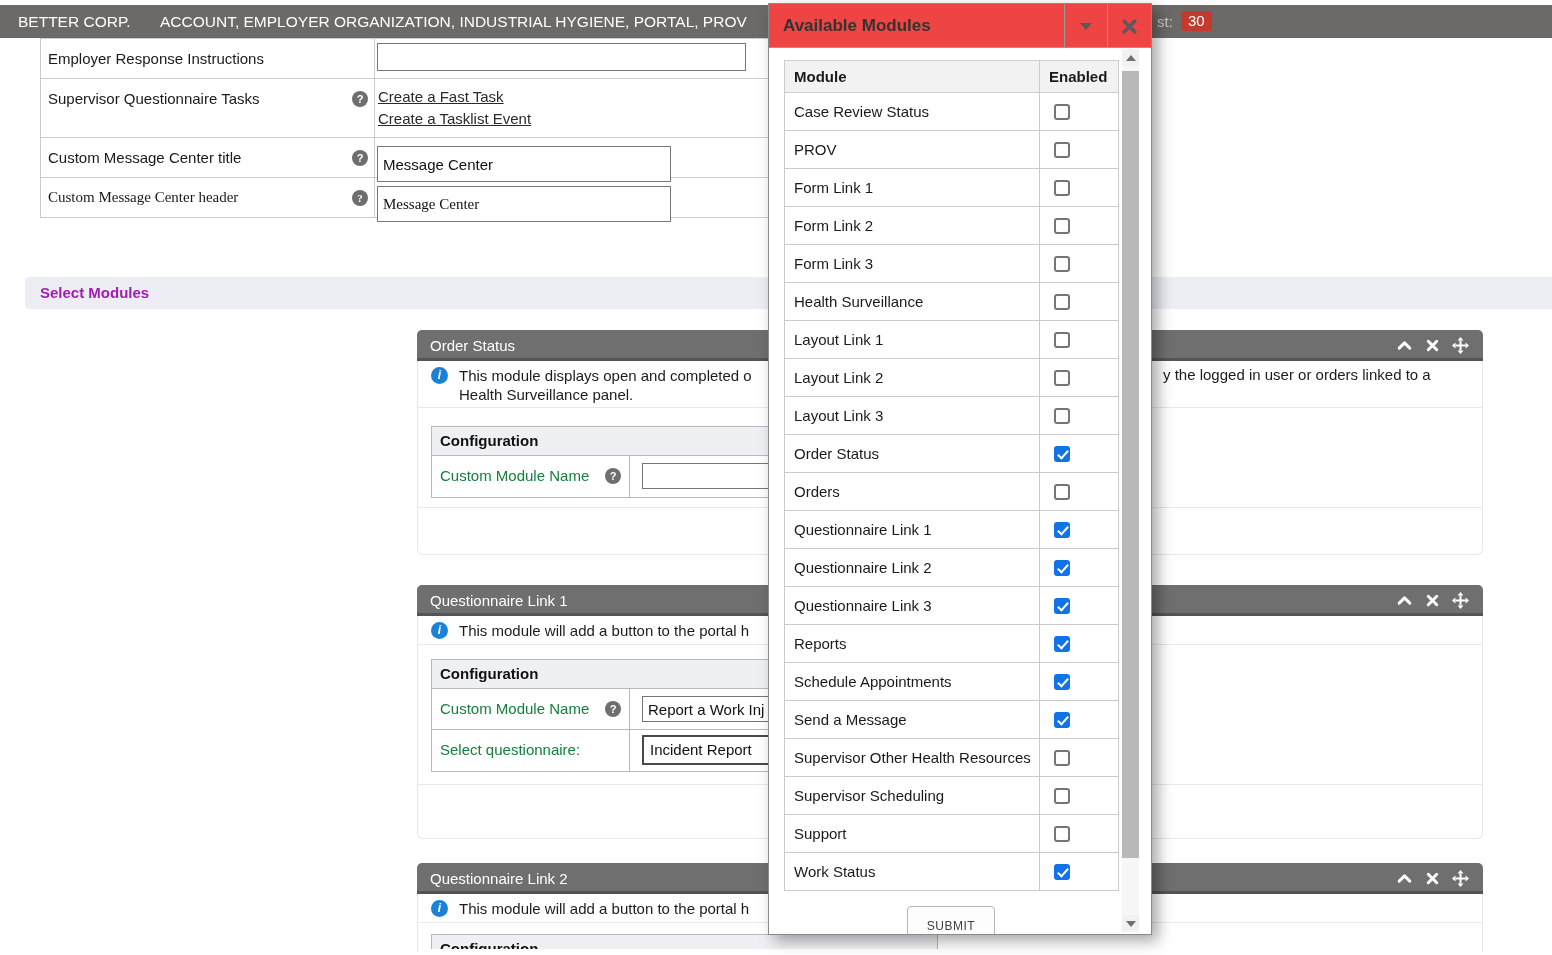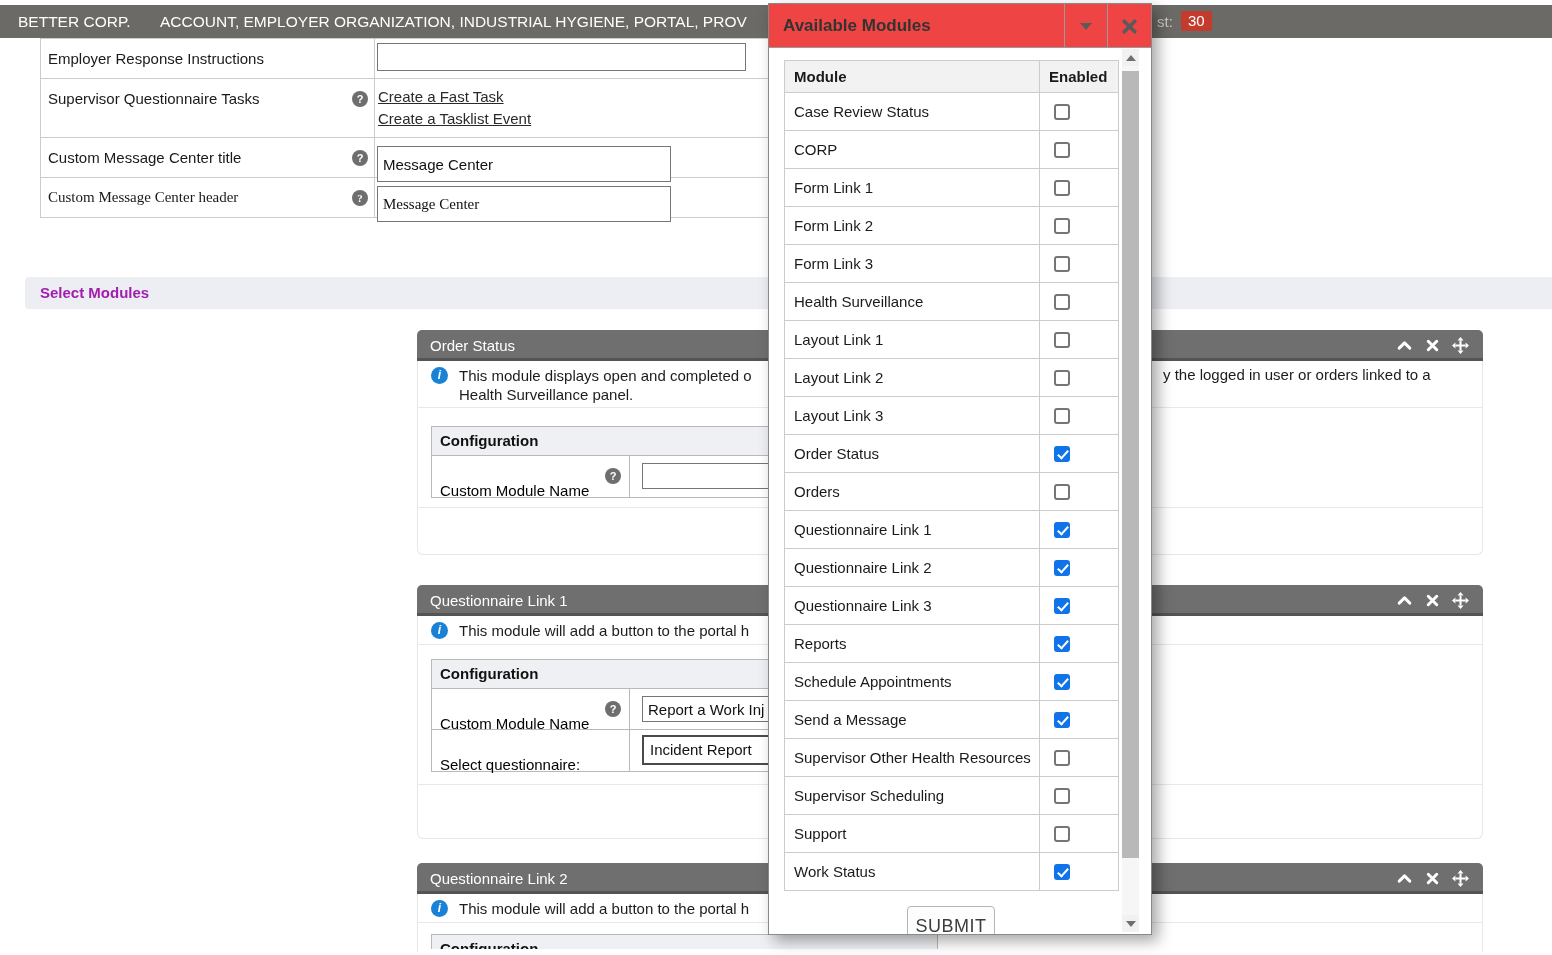--- a/index.html
+++ b/index.html
@@ -41,21 +41,21 @@
   .info-icon { position:absolute; left:13px; top:6px; width:17px; height:17px; background:#1a82d6; color:#fff; border-radius:50%; font-size:12px; font-weight:bold; font-style:italic; text-align:center; line-height:17px; }
   .info-text { position:absolute; left:41px; top:5px; font-size:15px; color:#1c1c1c; line-height:19px; white-space:nowrap; }
   .info-right { position:absolute; left:745px; top:5px; font-size:15px; color:#1c1c1c; white-space:nowrap; }
   .hdiv { position:absolute; left:0; right:0; height:1px; background:#e9e9e9; }
 
   .config { position:absolute; left:13px; width:507px; border:1px solid #b9b9b9; background:#fff; }
   .config .cfg-head { height:29px; background:#eef0f3; border-bottom:1px solid #b9b9b9; font-size:15px; font-weight:bold; color:#111; line-height:28px; padding-left:8px; }
   .cfg-row { position:relative; height:41px; border-bottom:1px solid #b9b9b9; }
   .cfg-row:last-child { border-bottom:none; }
   .cfg-row .cell-l { position:absolute; left:0; top:0; bottom:0; width:198px; border-right:1px solid #b9b9b9; }
-  .cfg-row .cell-l .t { position:absolute; left:8px; top:15px; line-height:40px; font-size:15px; color:#000000; }
+  .cfg-row .cell-l .t { position:absolute; left:8px; top:0; line-height:40px; font-size:15px; color:#15803d; }
   .cfg-row .cell-l .help-icon { position:absolute; right:8px; top:12px; }
   .cfg-input { position:absolute; left:210px; top:7px; width:283px; height:26px; }
   .cfg-select { position:absolute; left:210px; top:5px; width:285px; height:30px; border:2px solid #4a4a4a; background:#fff; font-size:15px; line-height:26px; padding-left:6px; color:#111; }
   .cfg-clip { position:absolute; left:13px; top:40px; width:507px; height:15px; overflow:hidden; }
   .cfg-clip .inner { width:507px; height:29px; background:#eef0f3; border:1px solid #b9b9b9; font-size:15px; font-weight:bold; line-height:28px; padding-left:8px; color:#111; }
 
   
   .dialog { position:absolute; left:768px; top:3px; width:384px; height:932px; background:#fff; border:1px solid #8a8a8a; box-shadow:6px 6px 14px rgba(0,0,0,.35); z-index:50; overflow:hidden; }
   .dlg-header { position:absolute; left:0; top:0; right:0; height:44px; background:#ef4444; border-bottom:1px solid #9a9a9a; }
   .dlg-title { position:absolute; left:14px; top:0; line-height:44px; font-size:17px; font-weight:bold; color:#333; }
@@ -67,21 +67,21 @@
   .mod-table { position:absolute; left:15px; top:56px; width:334px; border-collapse:collapse; table-layout:fixed; }
   .mod-table th, .mod-table td { border:1px solid #ccc; font-size:15px; color:#1a1a1a; text-align:left; }
   .mod-table th { background:#f2f2f3; font-weight:bold; padding:7px 0 7px 9px; }
   .mod-table td.td-mod { padding:9px 6px 9px 9px; line-height:19px; }
   .mod-table td.td-en { padding:0; }
   .col-m { width:255px; } .col-e { width:79px; }
   .cb { display:block; position:relative; width:16px; height:16px; margin-left:14px; border:2px solid #757575; border-radius:3px; background:#fff; cursor:pointer; }
   .cb.checked { border-color:#1173e9; background:#1173e9; }
   .cb.checked::after { content:""; position:absolute; left:4px; top:0px; width:4px; height:9px; border-right:2px solid #fff; border-bottom:2px solid #fff; transform:rotate(42deg); }
 
-  .submit-btn { position:absolute; left:138px; top:902px; width:88px; height:40px; background:#fdfdfd; border:1px solid #b5b5b5; border-radius:4px; font-size:18px; color:#3d3d3d; text-align:center; line-height:38px; letter-spacing:.5px; cursor:pointer; }
+  .submit-btn { position:absolute; left:138px; top:902px; width:88px; height:40px; background:#fdfdfd; border:1px solid #b5b5b5; border-radius:4px; font-size:12px; color:#3d3d3d; text-align:center; line-height:38px; letter-spacing:.5px; cursor:pointer; }
 
   
   .sb { position:absolute; right:12px; top:45px; bottom:2px; width:17px; background:#f6f6f6; }
   .sb-btn { position:absolute; left:0; width:17px; height:17px; background:#f1f1f1; cursor:pointer; }
   .sb-btn.up { top:0; } .sb-btn.down { bottom:0; }
   .sb-tri-up { position:absolute; left:50%; top:50%; margin:-3px 0 0 -5px; width:0; height:0; border-left:5px solid transparent; border-right:5px solid transparent; border-bottom:6px solid #6f6f6f; }
   .sb-tri-down { position:absolute; left:50%; top:50%; margin:-3px 0 0 -5px; width:0; height:0; border-left:5px solid transparent; border-right:5px solid transparent; border-top:6px solid #6f6f6f; }
   .sb-thumb { position:absolute; left:0; top:22px; width:17px; height:787px; background:#b8b8b8; cursor:pointer; }
 </style>
 </head>
@@ -253,21 +253,21 @@
         </tr>
       </thead>
       <tbody>
           <tr>
     <td class="td-mod">Case Review Status</td>
     <td class="td-en">
               <span class="cb"></span>
             </td>
   </tr>
           <tr>
-    <td class="td-mod">CORP</td>
+    <td class="td-mod">PROV</td>
     <td class="td-en">
               <span class="cb"></span>
             </td>
   </tr>
           <tr>
     <td class="td-mod">Form Link 1</td>
     <td class="td-en">
               <span class="cb"></span>
             </td>
   </tr>

